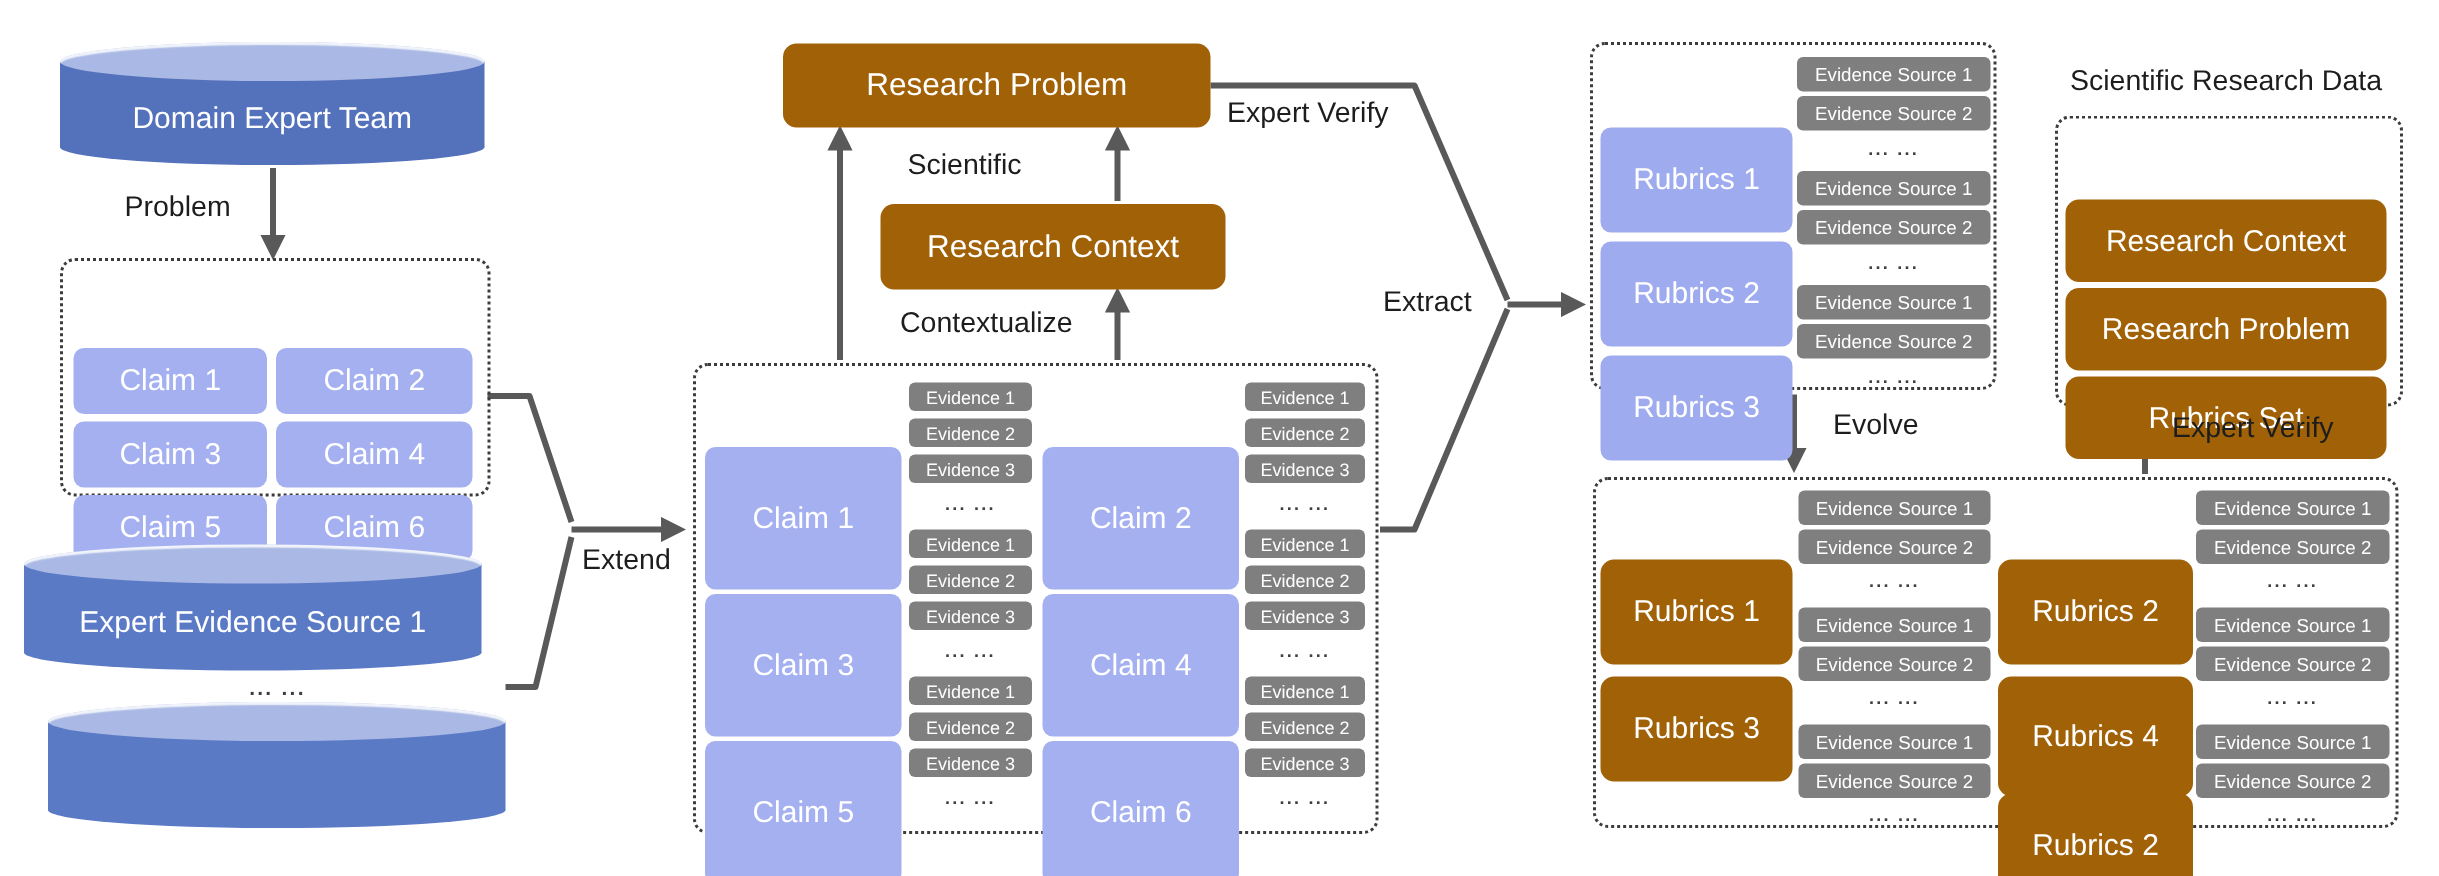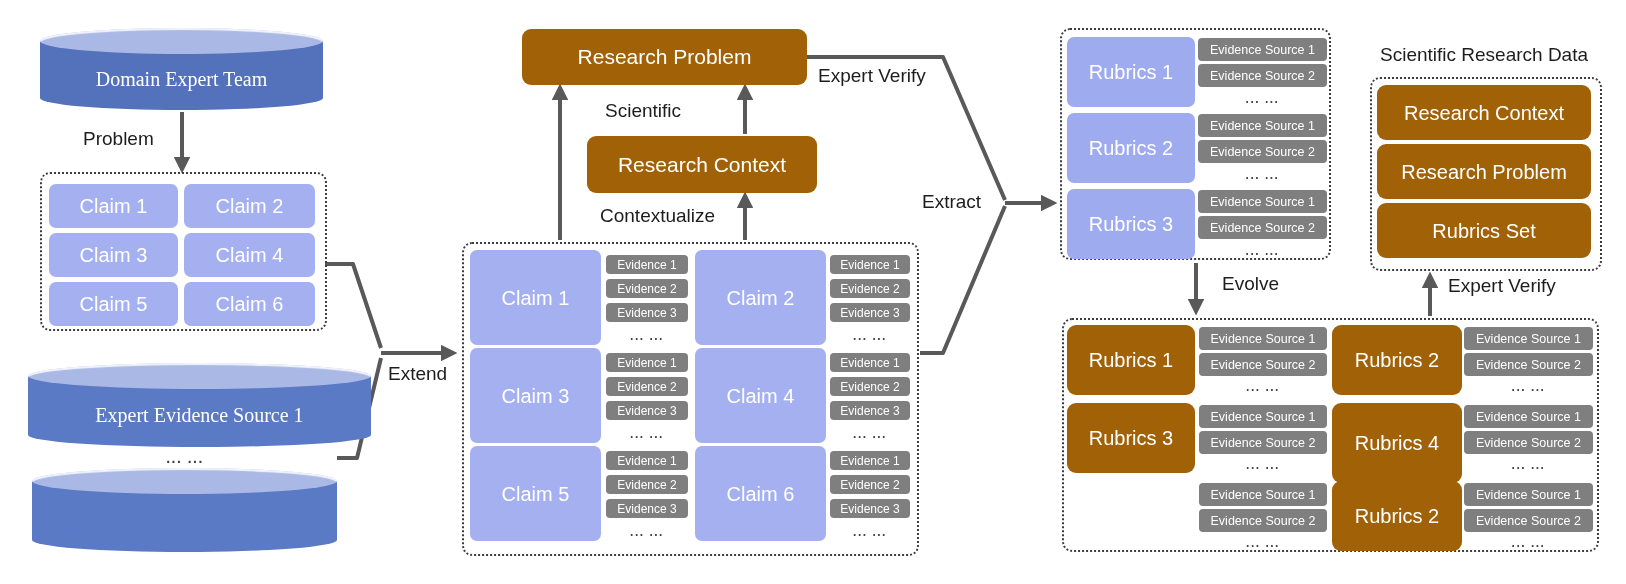--- a/index.html
+++ b/index.html
@@ -8,39 +8,39 @@
     font-family:"Liberation Sans",sans-serif;overflow:hidden;
   }
   
   .dotted-box{position:absolute;border:2.5px dotted #3c3c3c;border-radius:10px;background:transparent;}
   
   .chip{position:absolute;display:flex;align-items:center;justify-content:center;
         color:#ffffff;border-radius:7px;text-align:center;line-height:1.1;}
   .chip.lav{background:#a5b0f1;}
   .chip.lav2{background:#9fabef;}
   .chip.blue{background:#a16207;border-radius:9px;}
-  .chip.f20{font-size:20px;}
+  .chip.f20{font-size:20px;margin-top:48px;}
   .chip.f21{font-size:21px;}
   
   .ev{position:absolute;background:#7f7f7f;color:#ffffff;border-radius:4px;
       display:flex;align-items:center;justify-content:center;height:19px;font-size:12px;}
   .evs{position:absolute;background:#7f7f7f;color:#ffffff;border-radius:4px;
       display:flex;align-items:center;justify-content:center;height:23px;font-size:12.5px;}
   .dots{position:absolute;color:#3f3f3f;font-size:12px;font-weight:bold;letter-spacing:1.5px;
         text-align:center;line-height:1;}
   
   .lbl{position:absolute;color:#1d1d1d;font-size:19px;white-space:nowrap;}
   
   .cyl{position:absolute;}
   .cyl .cyl-top{position:absolute;left:0;right:0;top:0;height:26px;border-radius:50%;
        background:#a9b8e4;box-shadow:inset 0 2px 1px rgba(255,255,255,.85);z-index:2;}
   .cyl .cyl-body{position:absolute;left:0;right:0;top:13px;bottom:12px;z-index:1;}
   .cyl .cyl-bottom{position:absolute;left:0;right:0;bottom:0;height:24px;border-radius:50%;z-index:1;}
   .cyl .cyl-label{position:absolute;left:0;right:0;top:20px;bottom:0;display:flex;align-items:center;
-       justify-content:center;color:#ffffff;font-size:20px;z-index:3;font-family:Liberation Serif, serif;}
+       justify-content:center;color:#ffffff;font-size:20px;z-index:3;}
   .cyl.c1 .cyl-body,.cyl.c1 .cyl-bottom{background:#5471bb;}
   .cyl.c2 .cyl-body,.cyl.c2 .cyl-bottom{background:#5b7ac6;}
   svg#wires{position:absolute;left:0;top:0;z-index:0;}
 </style>
 </head>
 <body>
 
 <div id="canvas">
 
   <svg id="wires" width="1626" height="584" viewBox="0 0 1626 584">
@@ -75,21 +75,21 @@
   <div class="lbl" style="left:83px;top:128px">Problem</div>
 
   <div class="dotted-box" style="left:40px;top:172px;width:283px;height:155px"></div>
   <div class="chip lav f20" style="left:49px;top:184px;width:129px;height:44px">Claim 1</div>
   <div class="chip lav f20" style="left:184px;top:184px;width:131px;height:44px">Claim 2</div>
   <div class="chip lav f20" style="left:49px;top:233px;width:129px;height:44px">Claim 3</div>
   <div class="chip lav f20" style="left:184px;top:233px;width:131px;height:44px">Claim 4</div>
   <div class="chip lav f20" style="left:49px;top:282px;width:129px;height:44px">Claim 5</div>
   <div class="chip lav f20" style="left:184px;top:282px;width:131px;height:44px">Claim 6</div>
 
-  <div class="cyl c2" style="left:28px;top:363px;width:343px;height:84px">
+  <div class="cyl c2" style="left:16px;top:363px;width:305px;height:84px">
     <div class="cyl-top"></div>
     <div class="cyl-body"></div>
     <div class="cyl-bottom"></div>
     <div class="cyl-label">Expert Evidence Source 1</div>
   </div>
 
   <div class="dots" style="left:150px;top:451px;width:70px;font-size:14px">... ...</div>
 
   <div class="cyl c2" style="left:32px;top:468px;width:305px;height:84px">
     <div class="cyl-top"></div>

